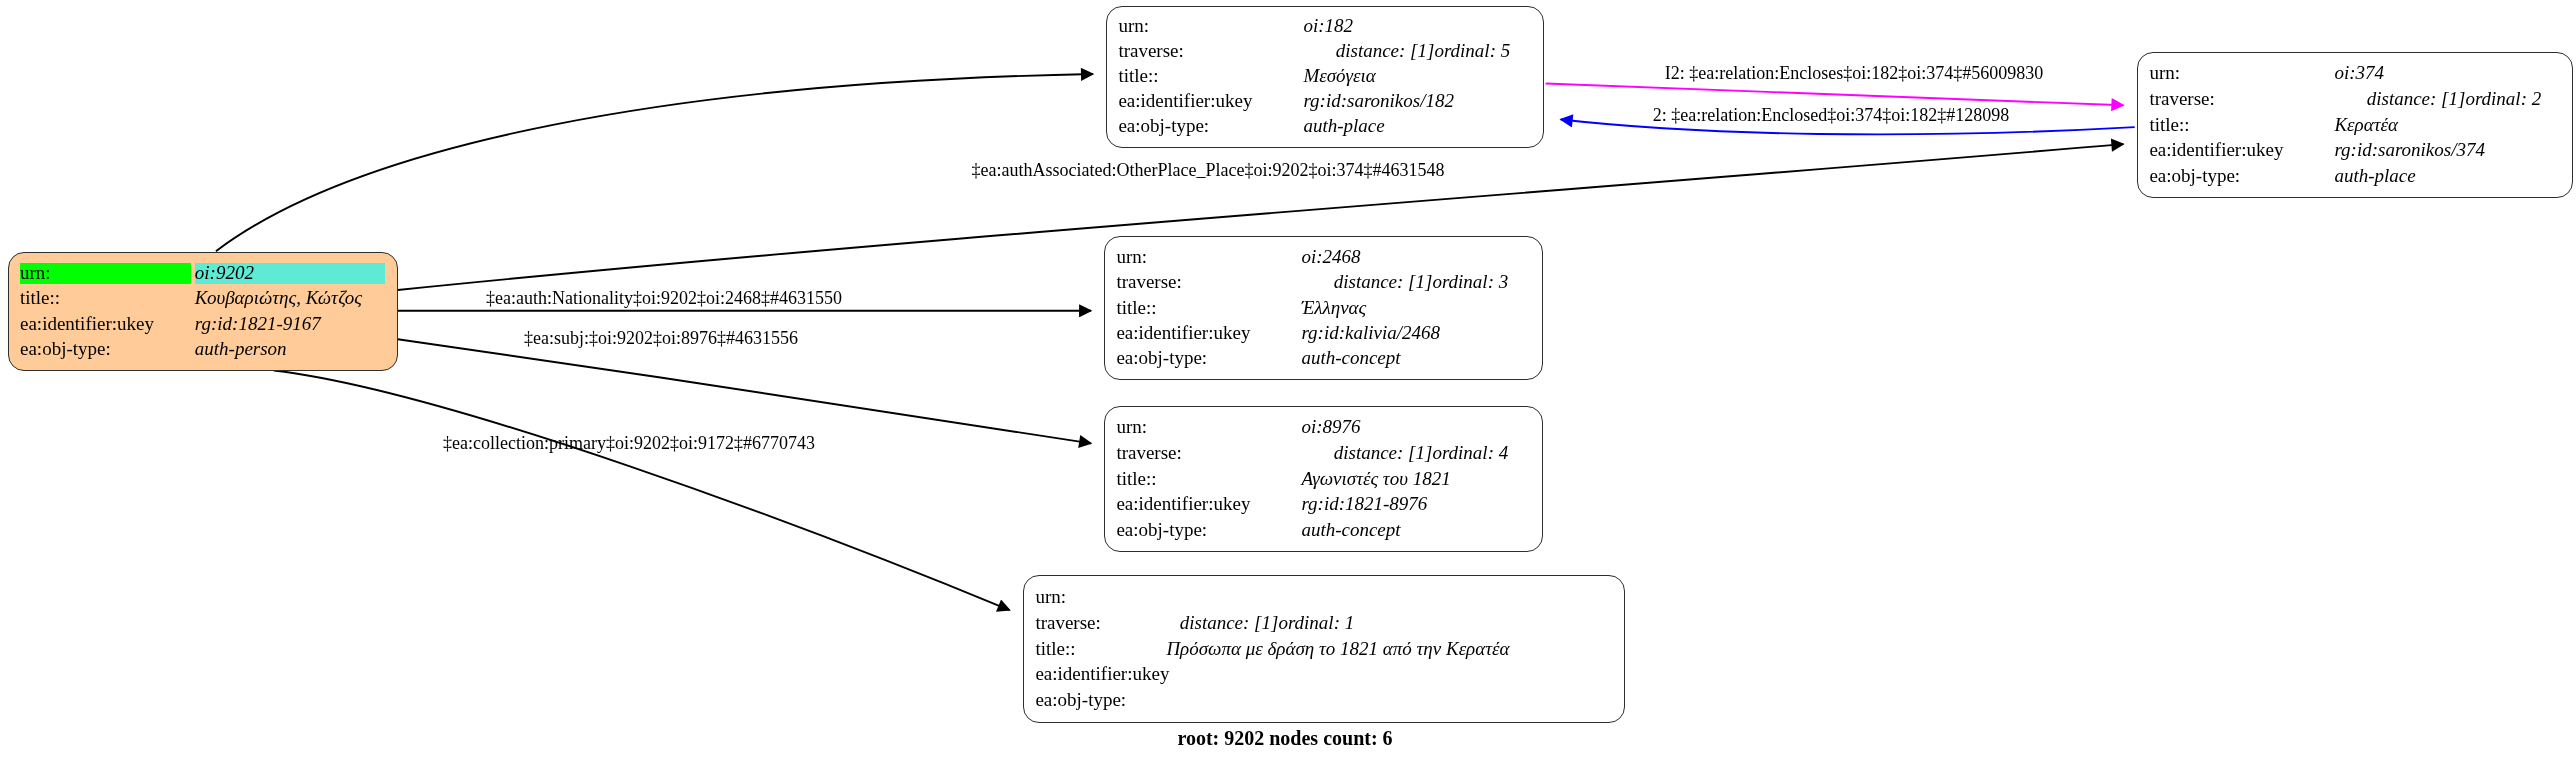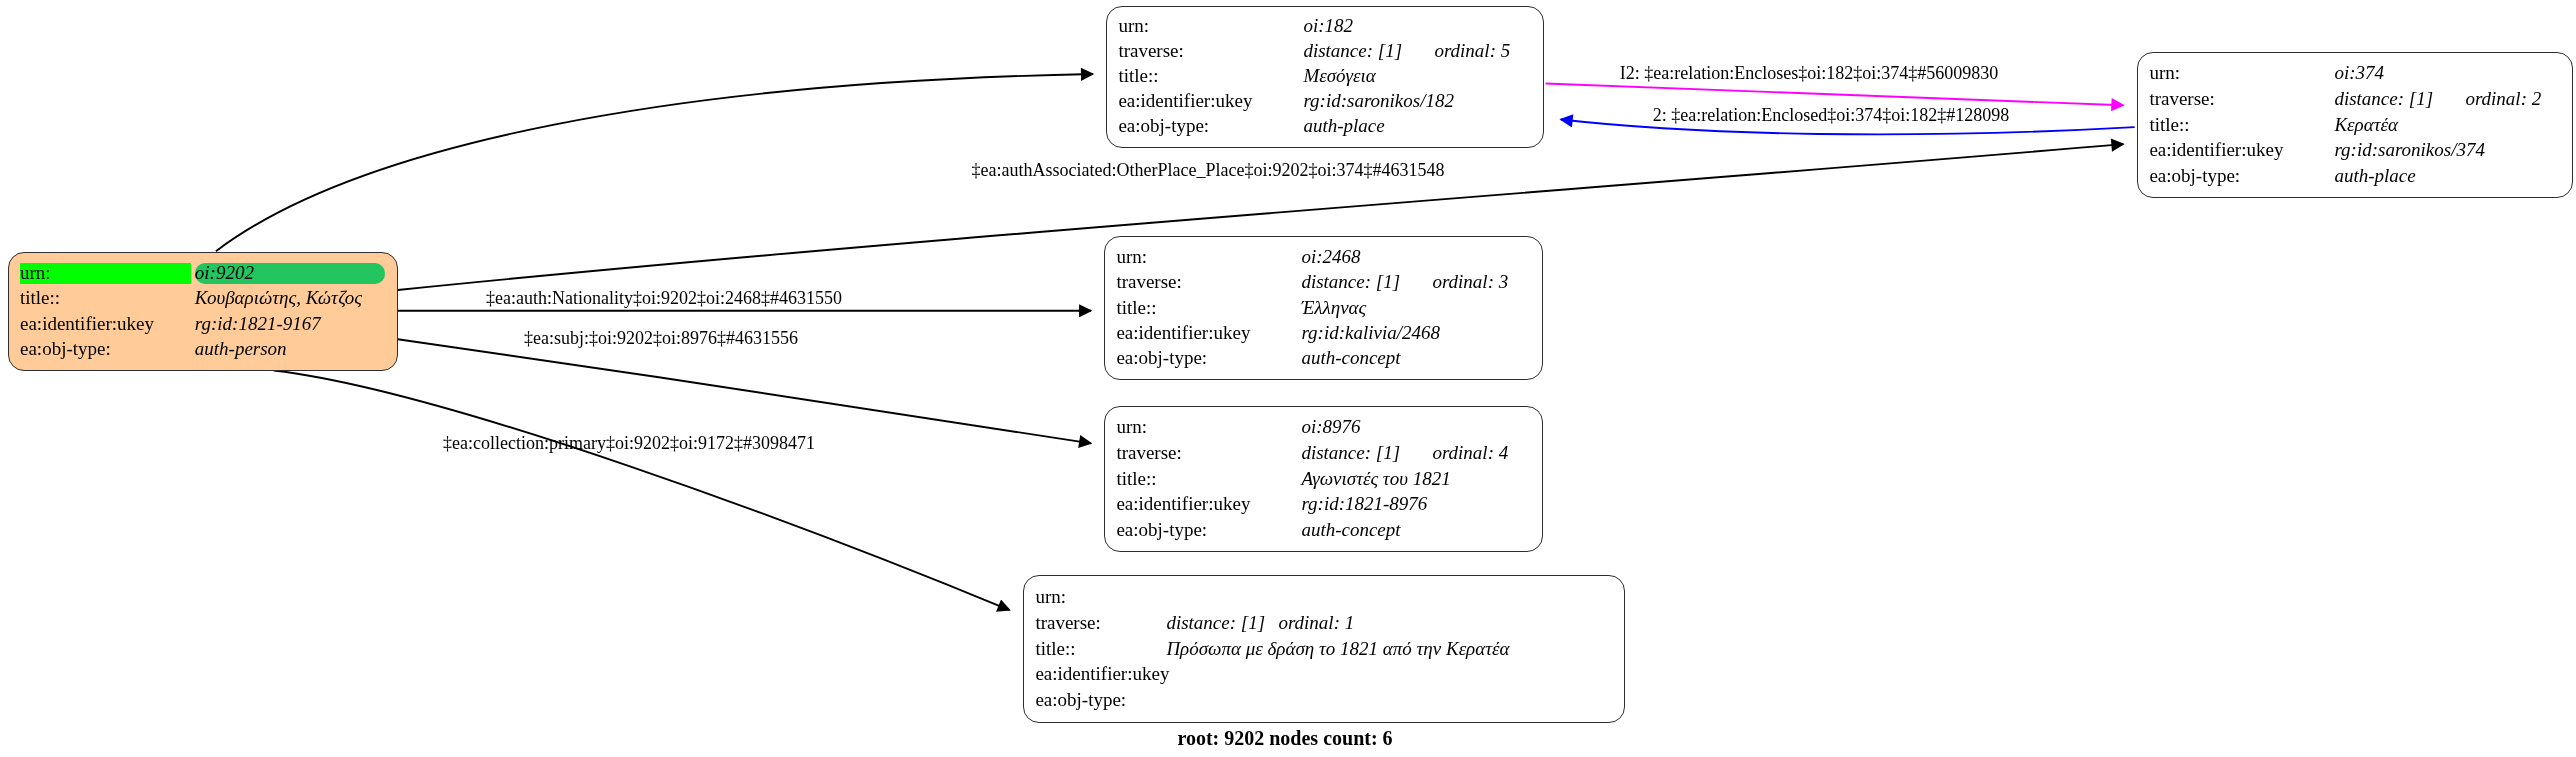--- a/index.html
+++ b/index.html
@@ -13,24 +13,24 @@
   .node {
     position:absolute; box-sizing:border-box;
     background:#ffffff; border:1.9px solid #2e2e2e; border-radius:16px;
     display:flex; flex-direction:column; justify-content:space-evenly;
     padding:5.7px 11.4px; font-size:19px; line-height:1.1;
   }
   .node.root { background:#FFCC99; }
   .row { display:flex; align-items:center; white-space:nowrap; }
   .lbl { display:inline-block; width:185px; flex:none; }
   .val { flex:1; display:flex; align-items:center;font-style:italic; }
-  .dist { display:inline-block; width:131px; flex:none; }
+  .dist { display:inline-block; width:131px; flex:none;text-align:right; }
   .root .lbl { width:171px; margin-right:3.8px; }
   .root .row.hl .lbl { background:#00FF00; }
-  .root .row.hl .val { background:#22c55e;border-radius:10px; }
+  .root .row.hl .val { background:#5eead4; }
   .n9172 .lbl { width:131px; }
   .n9172 .dist { width:112px; }
 
   .edge-label {
     position:absolute; white-space:nowrap; font-size:18px;
     transform:translateX(-50%);
   }
   .footer {
     position:absolute; white-space:nowrap; font-size:20px;
     transform:translateX(-50%);
@@ -204,22 +204,22 @@
     </div>
     <div class="row">
       <span class="lbl">ea:identifier:ukey</span>
     </div>
     <div class="row">
       <span class="lbl">ea:obj-type:</span>
     </div>
   </div>
 
   <div class="edge-label" style="left:1208px;top:160px">‡ea:authAssociated:OtherPlace_Place‡oi:9202‡oi:374‡#4631548</div>
-  <div class="edge-label" style="left:1809px;top:63px">I2: ‡ea:relation:Encloses‡oi:182‡oi:374‡#56009830</div>
+  <div class="edge-label" style="left:1854px;top:63px">I2: ‡ea:relation:Encloses‡oi:182‡oi:374‡#56009830</div>
   <div class="edge-label" style="left:1831px;top:105px">2: ‡ea:relation:Enclosed‡oi:374‡oi:182‡#128098</div>
   <div class="edge-label" style="left:664px;top:288px">‡ea:auth:Nationality‡oi:9202‡oi:2468‡#4631550</div>
   <div class="edge-label" style="left:661px;top:328px">‡ea:subj:‡oi:9202‡oi:8976‡#4631556</div>
-  <div class="edge-label" style="left:629px;top:433px">‡ea:collection:primary‡oi:9202‡oi:9172‡#3098471</div>
+  <div class="edge-label" style="left:629px;top:433px">‡ea:collection:primary‡oi:9202‡oi:9172‡#6770743</div>
 
   <div class="footer" style="left:1285px;top:727px">root: 9202 nodes count: 6</div>
 
 </div>
 
 
 </body></html>

